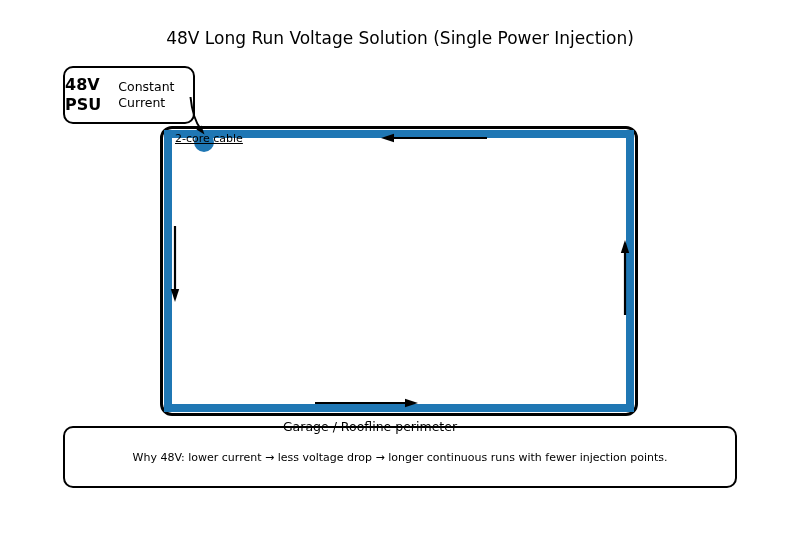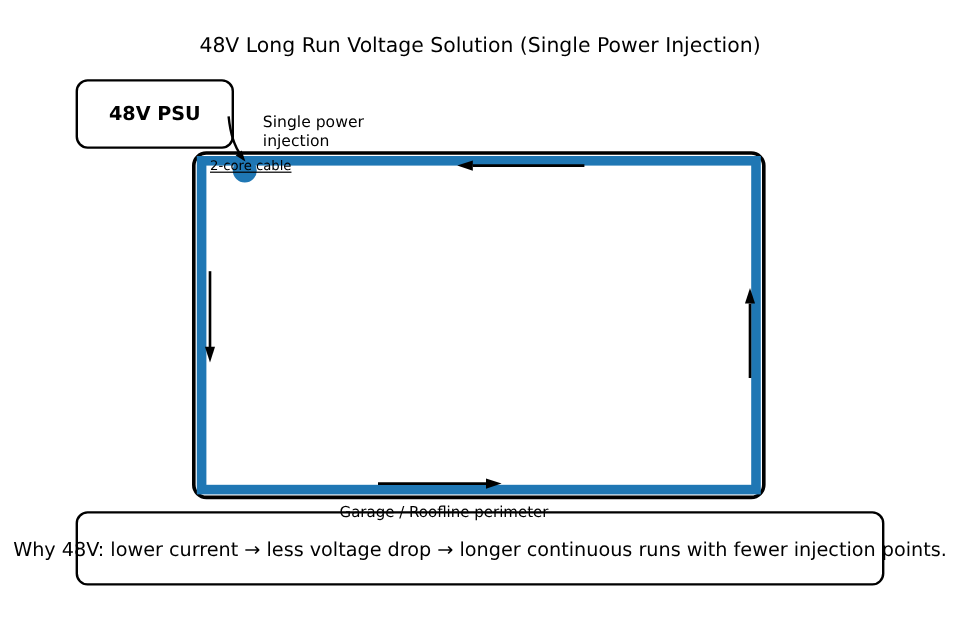--- a/index.html
+++ b/index.html
@@ -117,21 +117,21 @@
     box-sizing: border-box;
     border: 2.5px solid #000000;
     border-radius: 10px;
     background: transparent;
     display: flex;
     align-items: center;
     justify-content: center;
     z-index: 2;
   }
   #note-text {
-    font-size: 16px;
+    font-size: 11px;
     text-align: center;
     white-space: nowrap;
   }
 
   #arrow-overlay {
     left: 0;
     top: 0;
     width: 800px;
     height: 533px;
     z-index: 5;
@@ -148,24 +148,23 @@
 </style>
 </head>
 <body>
 
 <div id="canvas">
 
   <div id="diagram-title" class="abs">48V Long Run Voltage Solution (Single Power Injection)</div>
 
   <div id="psu-box" class="abs">
     <div id="psu-name">48V PSU</div>
+    <div id="psu-mode">Constant Current</div>
   </div>
 
-  <div id="injection-label" class="abs">Single power
-injection</div>
 
   <div id="perimeter-outline" class="abs"></div>
 
   <div id="cable-loop" class="abs"></div>
 
   <div id="injection-point-dot" class="abs"></div>
 
   <div id="cable-label" class="abs">2-core cable</div>
 
   <div id="perimeter-label" class="abs">Garage / Roofline perimeter</div>

